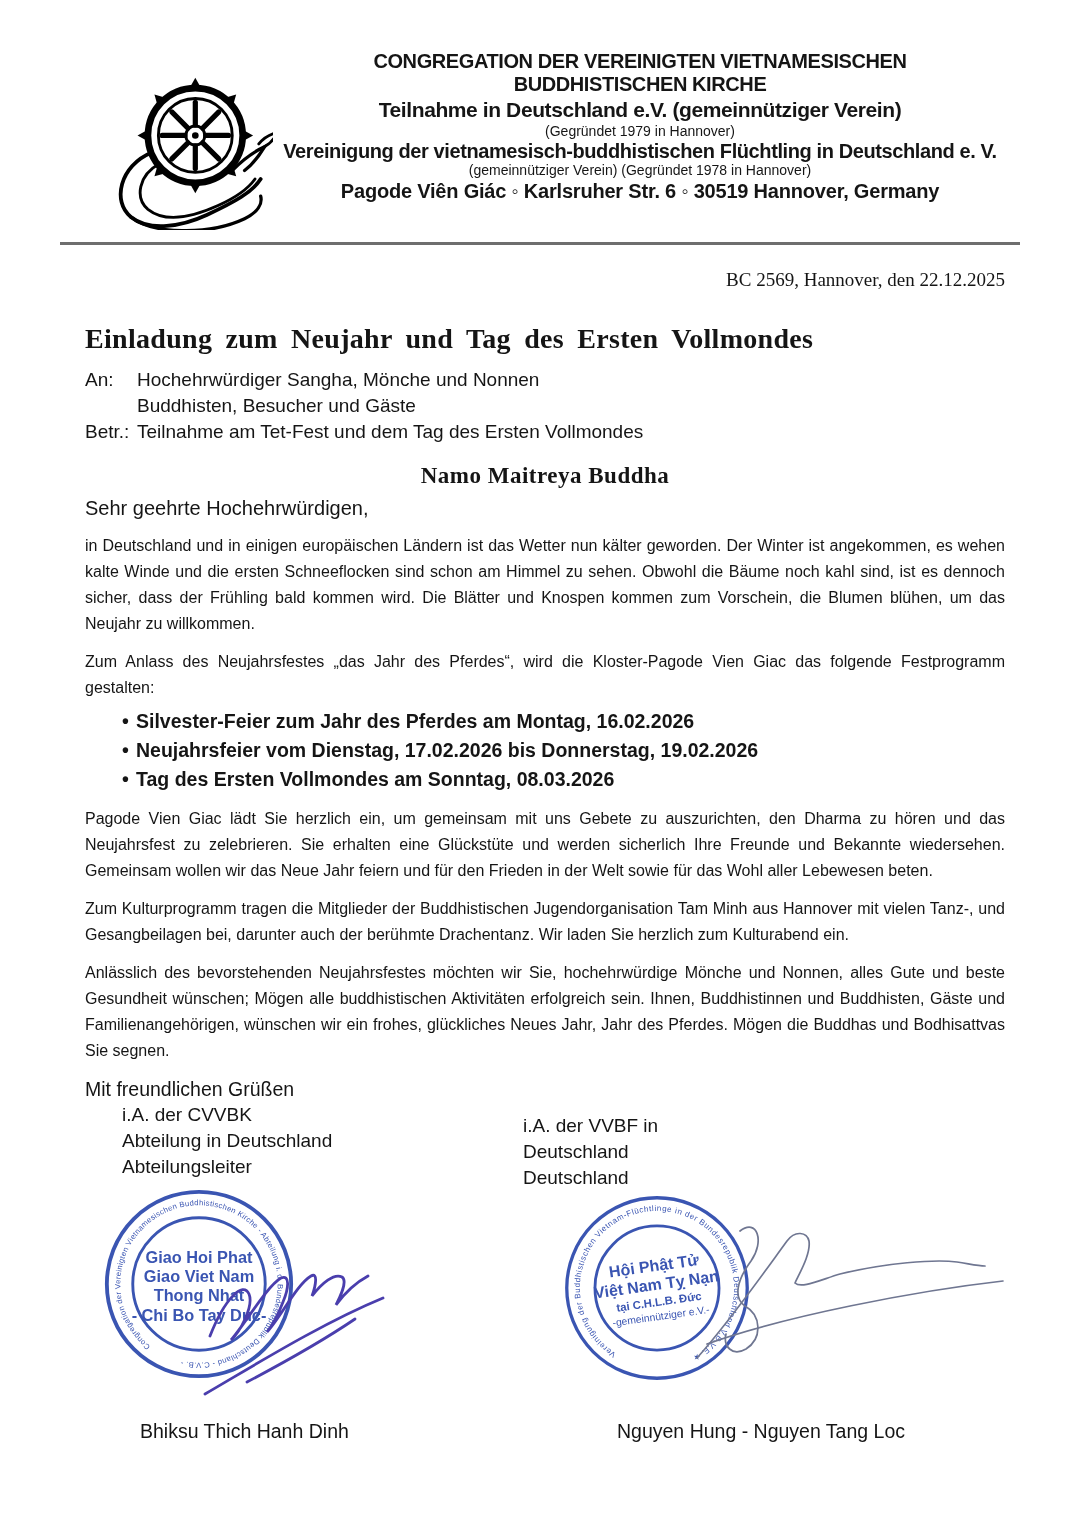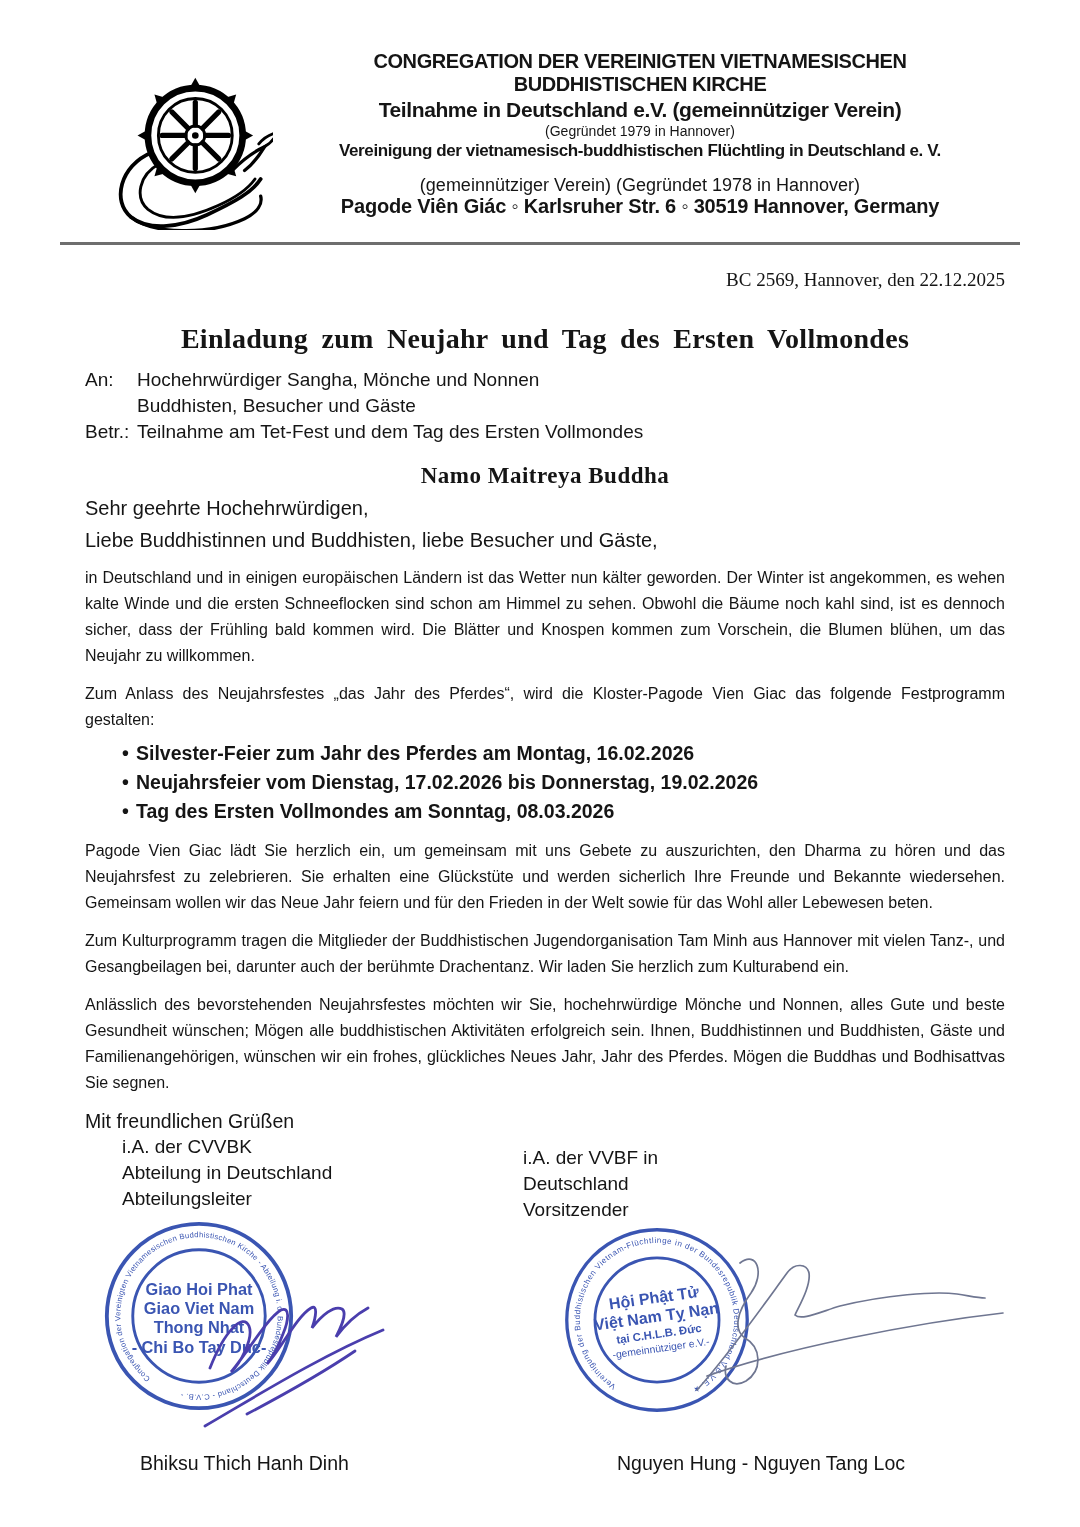--- a/index.html
+++ b/index.html
@@ -10,29 +10,29 @@
   .content{padding:0 75px 0 85px;}
 
   
   .letterhead{display:flex;margin-top:50px;}
   .logo-wrap{flex:0 0 190px;}
   .logo-wrap svg{margin-top:25px;margin-left:8px;}
   .lh-text{flex:1;text-align:center;}
   .lh1{font-weight:bold;font-size:20px;line-height:23px;letter-spacing:-0.4px;}
   .lh3{font-weight:bold;font-size:21px;line-height:27px;letter-spacing:-0.4px;}
   .lh4{font-size:14px;line-height:17px;}
-  .lh5{font-weight:bold;font-size:17px;line-height:22px;letter-spacing:-0.4px;}
-  .lh6{font-size:18px;line-height:17px;margin-top:15px;}
+  .lh5{font-weight:bold;font-size:20px;line-height:22px;letter-spacing:-0.4px;}
+  .lh6{font-size:14px;line-height:17px;}
   .lh7{font-weight:bold;font-size:20px;line-height:24px;letter-spacing:-0.2px;}
   .lh8{font-size:15.5px;line-height:20px;letter-spacing:-0.2px;}
   .rule{border:0;border-top:3px solid #6e6e6e;margin:8px -15px 0 -25px;}
 
   
   .dateline{margin-top:24px;text-align:right;font-family:"Liberation Serif",serif;font-size:19px;}
-  .title{margin-top:32px;text-align:center;font-family:"Liberation Serif",serif;
+  .title{margin-top:32px;font-family:"Liberation Serif",serif;
          font-weight:bold;font-size:28px;word-spacing:6px;letter-spacing:0.3px;}
   .recipients{margin-top:12px;font-size:19px;line-height:26px;}
   .recip-row{display:flex;}
   .recip-label{flex:0 0 52px;}
   .invocation{margin-top:18px;text-align:center;font-family:"Liberation Serif",serif;
               font-weight:bold;font-size:23px;letter-spacing:0.5px;}
 
   
   .para{margin-top:12px;font-size:16px;line-height:26px;text-align:justify;}
   .salut{margin-top:6px;font-size:20px;line-height:26px;}
@@ -138,21 +138,20 @@
       </div>
       <div class="recip-row">
         <span class="recip-label">Betr.:</span>
         <span>Teilnahme am Tet-Fest und dem Tag des Ersten Vollmondes</span>
       </div>
     </div>
 
     <div class="invocation">Namo Maitreya Buddha</div>
 
     <div class="salut">Sehr geehrte Hochehrwürdigen,</div>
-    <div class="salut">Liebe Buddhistinnen und Buddhisten, liebe Besucher und Gäste,</div>
     <div class="para">in Deutschland und in einigen europäischen Ländern ist das Wetter nun kälter geworden. Der Winter ist angekommen, es wehen kalte Winde und die ersten Schneeflocken sind schon am Himmel zu sehen. Obwohl die Bäume noch kahl sind, ist es dennoch sicher, dass der Frühling bald kommen wird. Die Blätter und Knospen kommen zum Vorschein, die Blumen blühen, um das Neujahr zu willkommen.</div>
     <div class="para">Zum Anlass des Neujahrsfestes „das Jahr des Pferdes“, wird die Kloster-Pagode Vien Giac das folgende Festprogramm gestalten:</div>
 
     <div class="program">
       <div class="bullet-row">
         <span class="bullet">•</span>
         <span>Silvester-Feier zum Jahr des Pferdes am Montag, 16.02.2026</span>
       </div>
       <div class="bullet-row">
         <span class="bullet">•</span>
@@ -171,21 +170,21 @@
     <div class="closing">Mit freundlichen Grüßen</div>
 
     <div class="sig-labels">
       <div class="sig-left">
         <div>i.A. der CVVBK</div>
         <div>Abteilung in Deutschland</div>
         <div>Abteilungsleiter</div>
       </div>
       <div class="sig-right">
         <div>i.A. der VVBF in Deutschland</div>
-        <div>Vorsitzender</div>
+        <div>Deutschland</div>
       </div>
     </div>
 
     <div class="stamps-row">
 
       <svg class="stamp stamp-left" width="192" height="192" viewBox="0 0 200 200">
         <defs>
           <path id="rimL" d="M 18,100 A 82,82 0 0 1 182,100 A 82,82 0 0 1 18,100"></path>
         </defs>
         <circle cx="100" cy="100" r="96" fill="none" stroke="currentColor" stroke-width="4"></circle>

